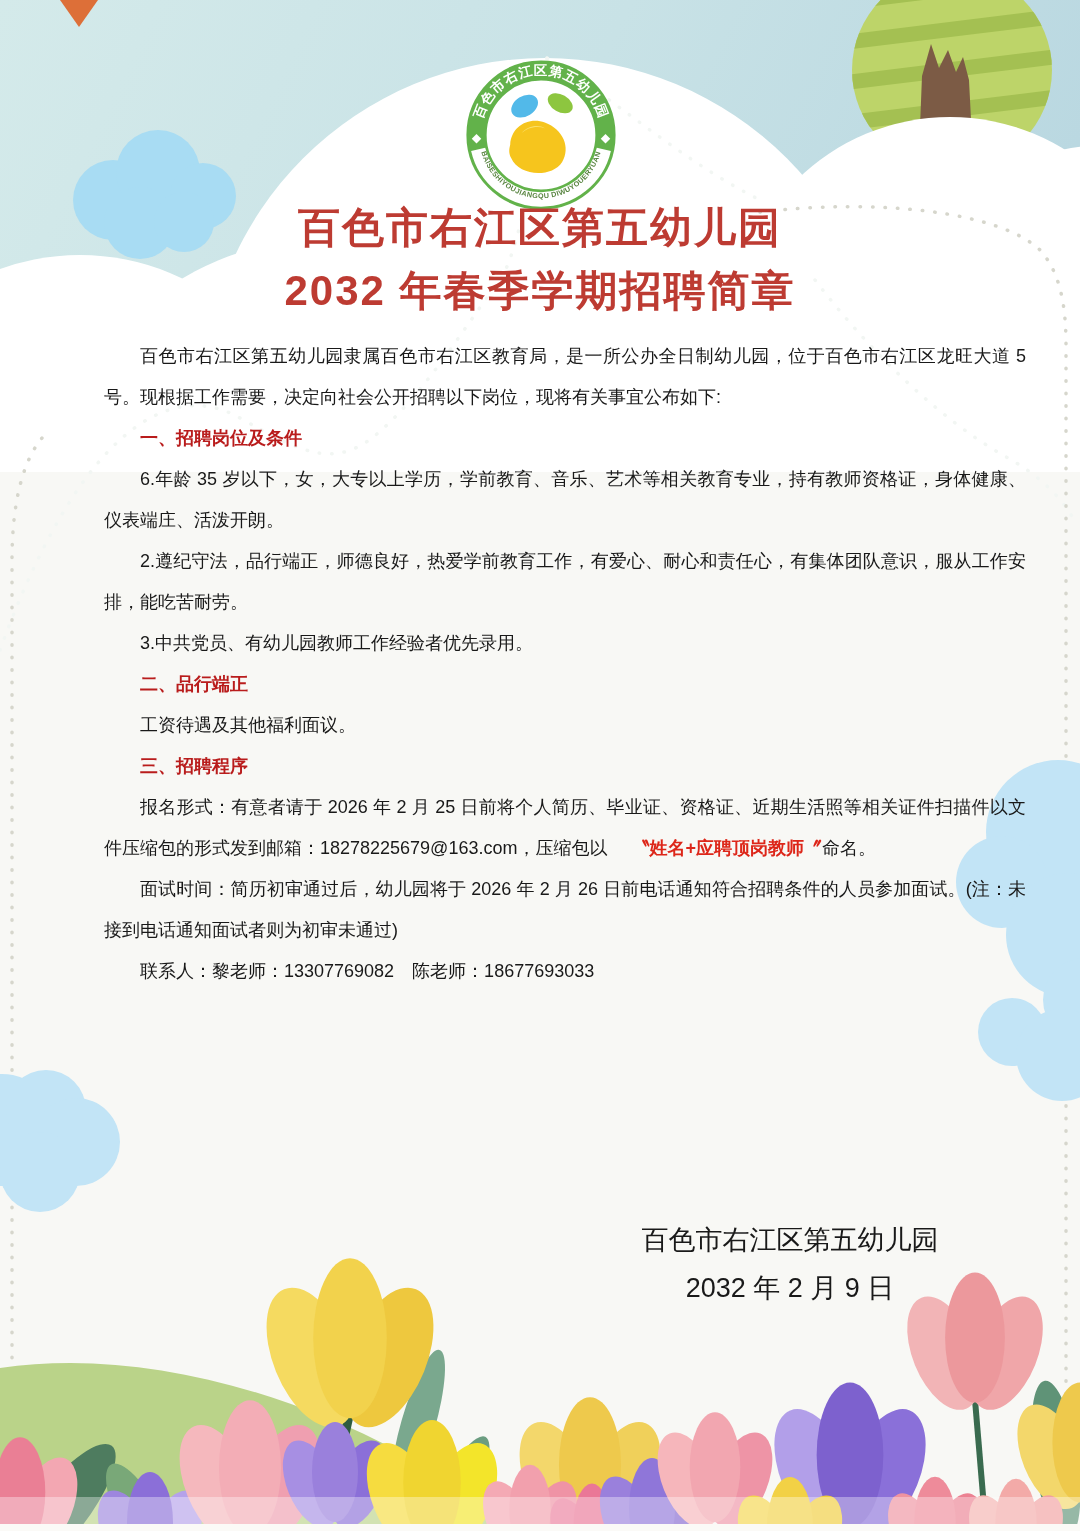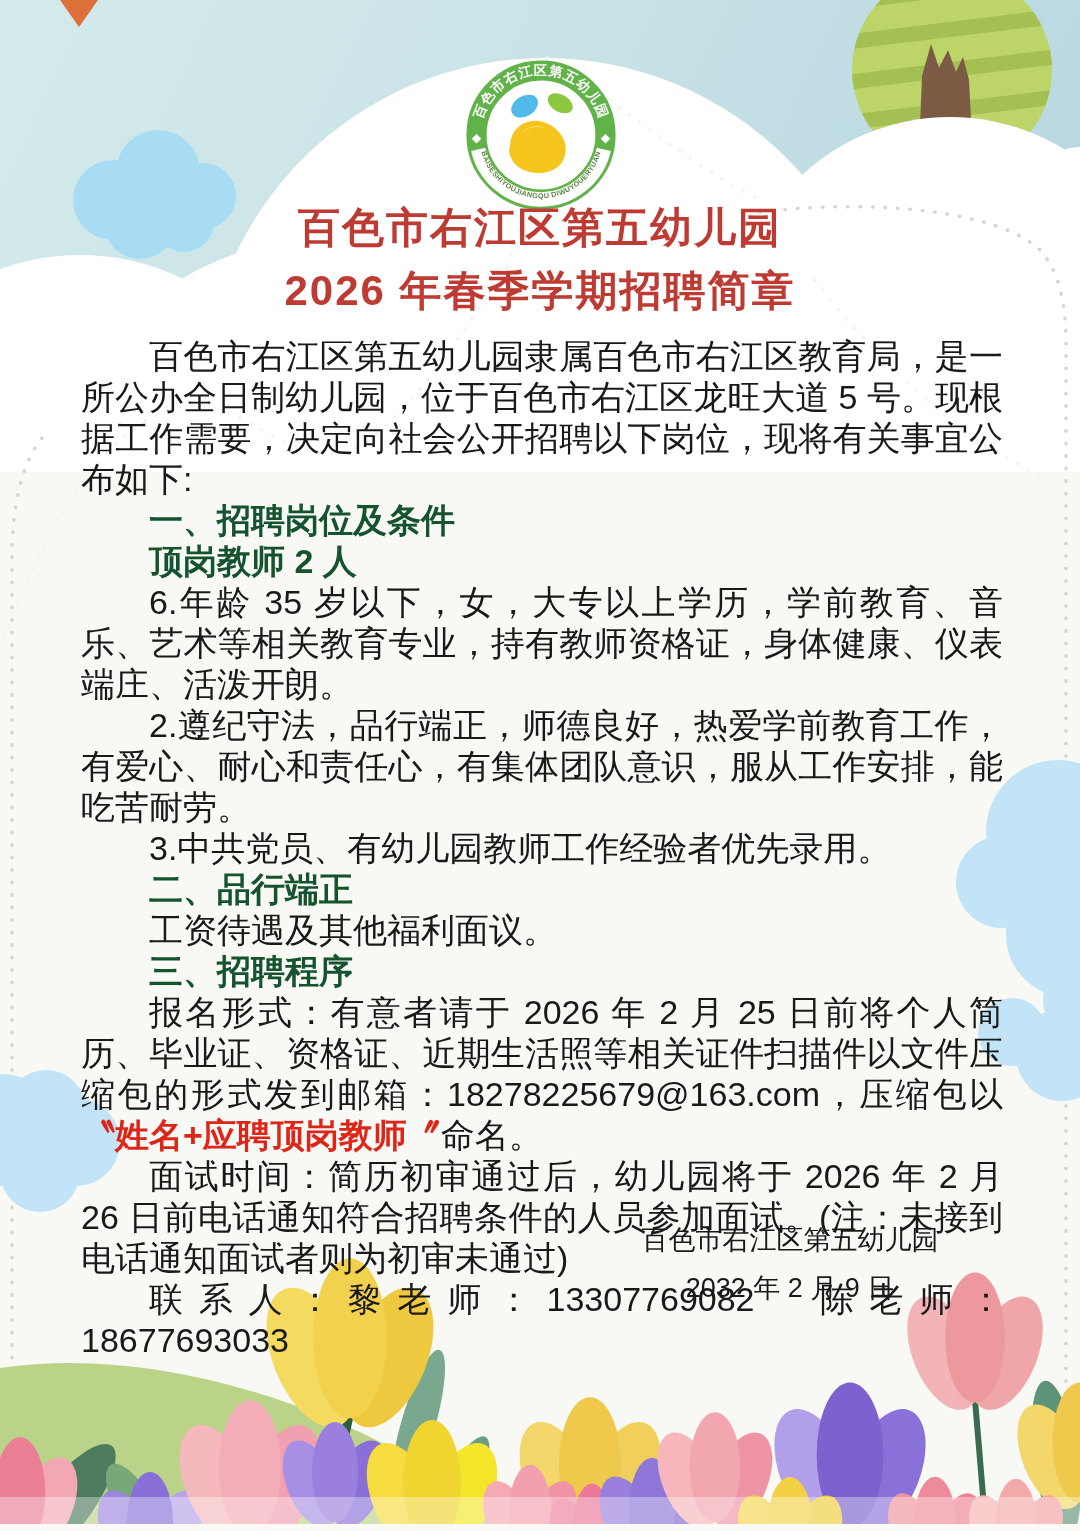--- a/index.html
+++ b/index.html
@@ -8,26 +8,26 @@
     background:#c9e3e7;
     font-family:"Liberation Sans","DejaVu Sans",sans-serif;
   }
   .decor{position:absolute;left:0;top:0;width:1080px;height:1531px;}
   .logo-badge{position:absolute;left:464px;top:58px;width:154px;height:154px;}
   .poster-title{
     position:absolute;left:0;top:196px;width:1080px;text-align:center;
     color:#bd3b32;font-weight:bold;font-size:42px;line-height:63px;letter-spacing:2px;
   }
   .content{
-    position:absolute;left:81px;top:336px;width:922px;
-    color:#191919;font-size:34px;line-height:41px;
+    position:absolute;left:104px;top:336px;width:922px;
+    color:#191919;font-size:18px;line-height:41px;
   }
   .content p{margin:0;text-indent:2em;text-align:justify;}
-  .red-heading{color:#14532d;font-weight:bold;}
-  .red-inline{color:#dd2619;font-weight:bold;}
+  .red-heading{color:#b91c1c;font-weight:bold;}
+  .red-inline{color:#dd2619;font-weight:bold;margin-left:24px;}
   .signature{
     position:absolute;left:580px;top:1216px;width:420px;text-align:center;
     color:#191919;font-size:27px;line-height:48px;
   }
   .signature div{white-space:nowrap;}
 </style>
 </head>
 <body>
 
 <svg class="decor" viewBox="0 0 1080 1531">
@@ -231,28 +231,27 @@
   <g>
     <ellipse transform="translate(63,50) rotate(-32)" rx="15" ry="10.5" fill="#52b9e9"></ellipse>
     <ellipse transform="translate(100,47) rotate(30)" rx="14" ry="9" fill="#8dc63f"></ellipse>
     <path d="M48,90 C49,71 67,61 84,67 C103,74 111,93 102,108 C91,125 57,123 49,104 C46,98 47,94 48,90 Z" fill="#f6c51d"></path>
     <path d="M60,78 C66,72 76,70 84,73 C78,69 66,70 60,78 Z" fill="#fadf6a"></path>
   </g>
 </svg>
 
 <div class="poster-title">
   <div>百色市右江区第五幼儿园</div>
-  <div>2026 年春季学期招聘简章</div>
+  <div>2032 年春季学期招聘简章</div>
 </div>
 
 <div class="content">
   <p>百色市右江区第五幼儿园隶属百色市右江区教育局，是一所公办全日制幼儿园，位于百色市右江区龙旺大道 5 号。现根据工作需要，决定向社会公开招聘以下岗位，现将有关事宜公布如下:</p>
 
   <p class="red-heading">一、招聘岗位及条件</p>
-  <p class="red-heading">顶岗教师 2 人</p>
   <p>6.年龄 35 岁以下，女，大专以上学历，学前教育、音乐、艺术等相关教育专业，持有教师资格证，身体健康、仪表端庄、活泼开朗。</p>
   <p>2.遵纪守法，品行端正，师德良好，热爱学前教育工作，有爱心、耐心和责任心，有集体团队意识，服从工作安排，能吃苦耐劳。</p>
   <p>3.中共党员、有幼儿园教师工作经验者优先录用。</p>
 
   <p class="red-heading">二、品行端正</p>
   <p>工资待遇及其他福利面议。</p>
 
   <p class="red-heading">三、招聘程序</p>
   <p><span>报名形式：有意者请于 2026 年 2 月 25 日前将个人简历、毕业证、资格证、近期生活照等相关证件扫描件以文件压缩包的形式发到邮箱：18278225679@163.com，压缩包以</span><span class="red-inline">〝姓名+应聘顶岗教师〞</span><span>命名。</span></p>
   <p>面试时间：简历初审通过后，幼儿园将于 2026 年 2 月 26 日前电话通知符合招聘条件的人员参加面试。(注：未接到电话通知面试者则为初审未通过)</p>

